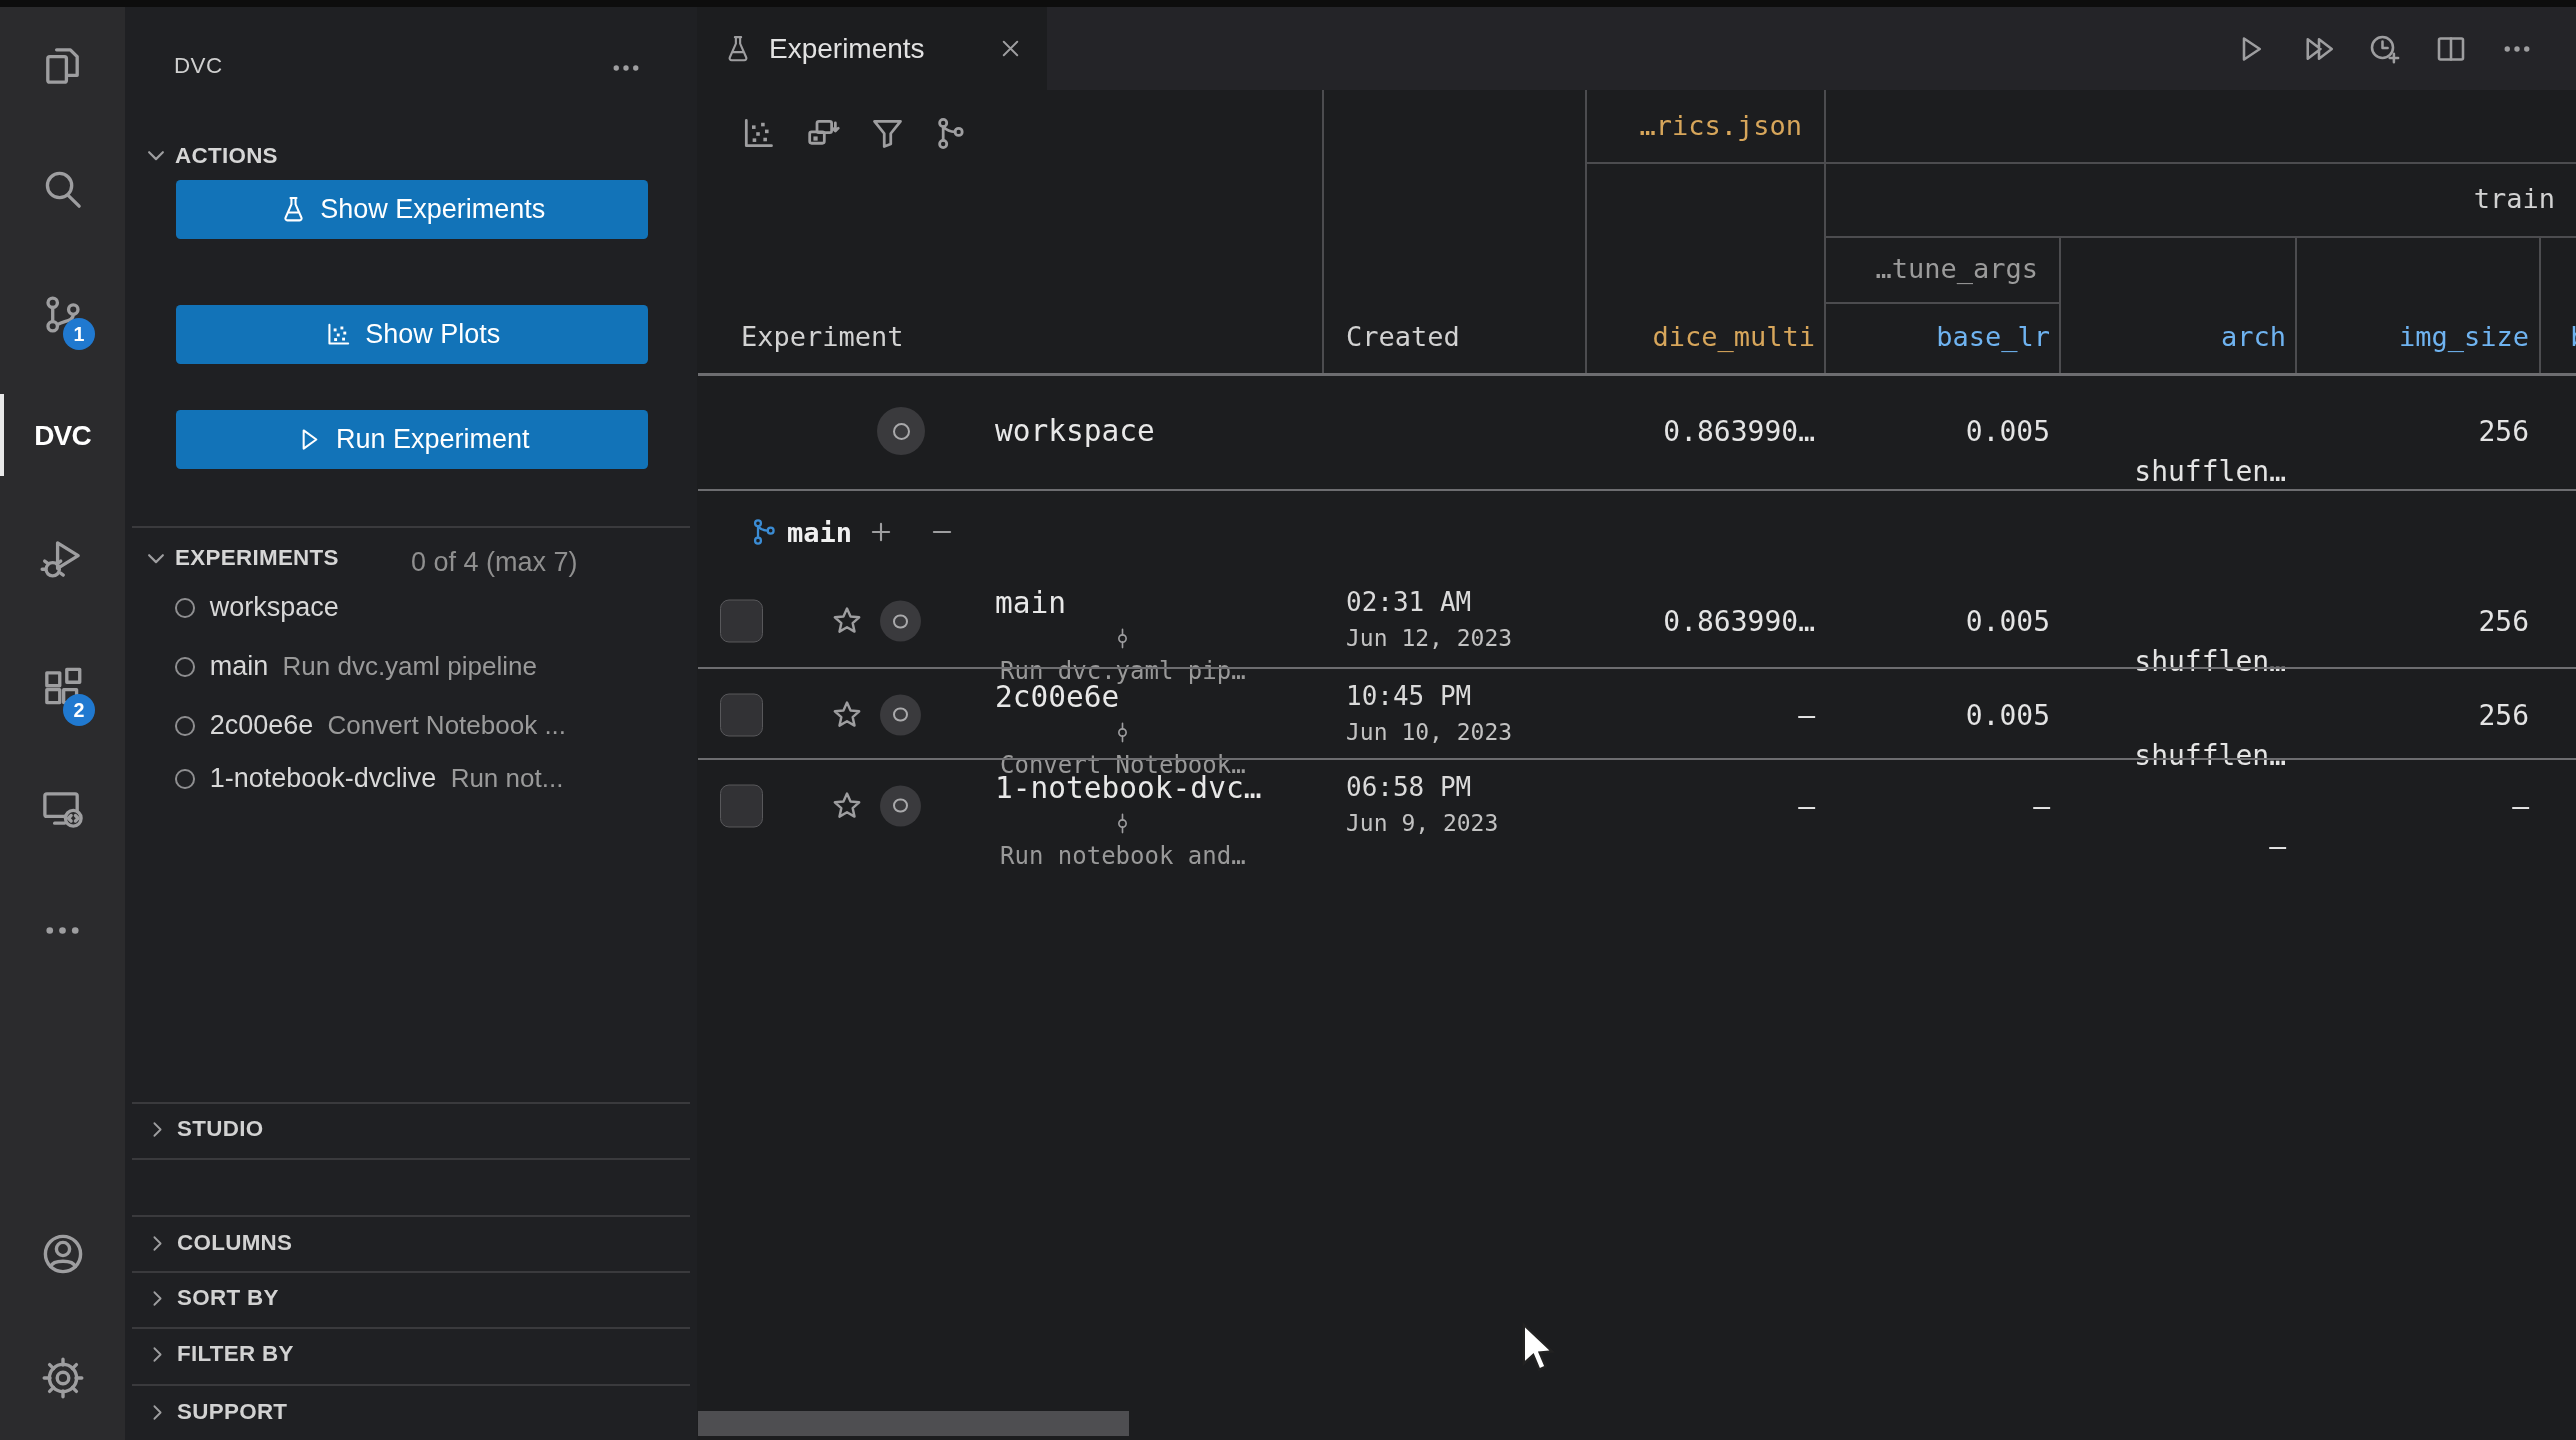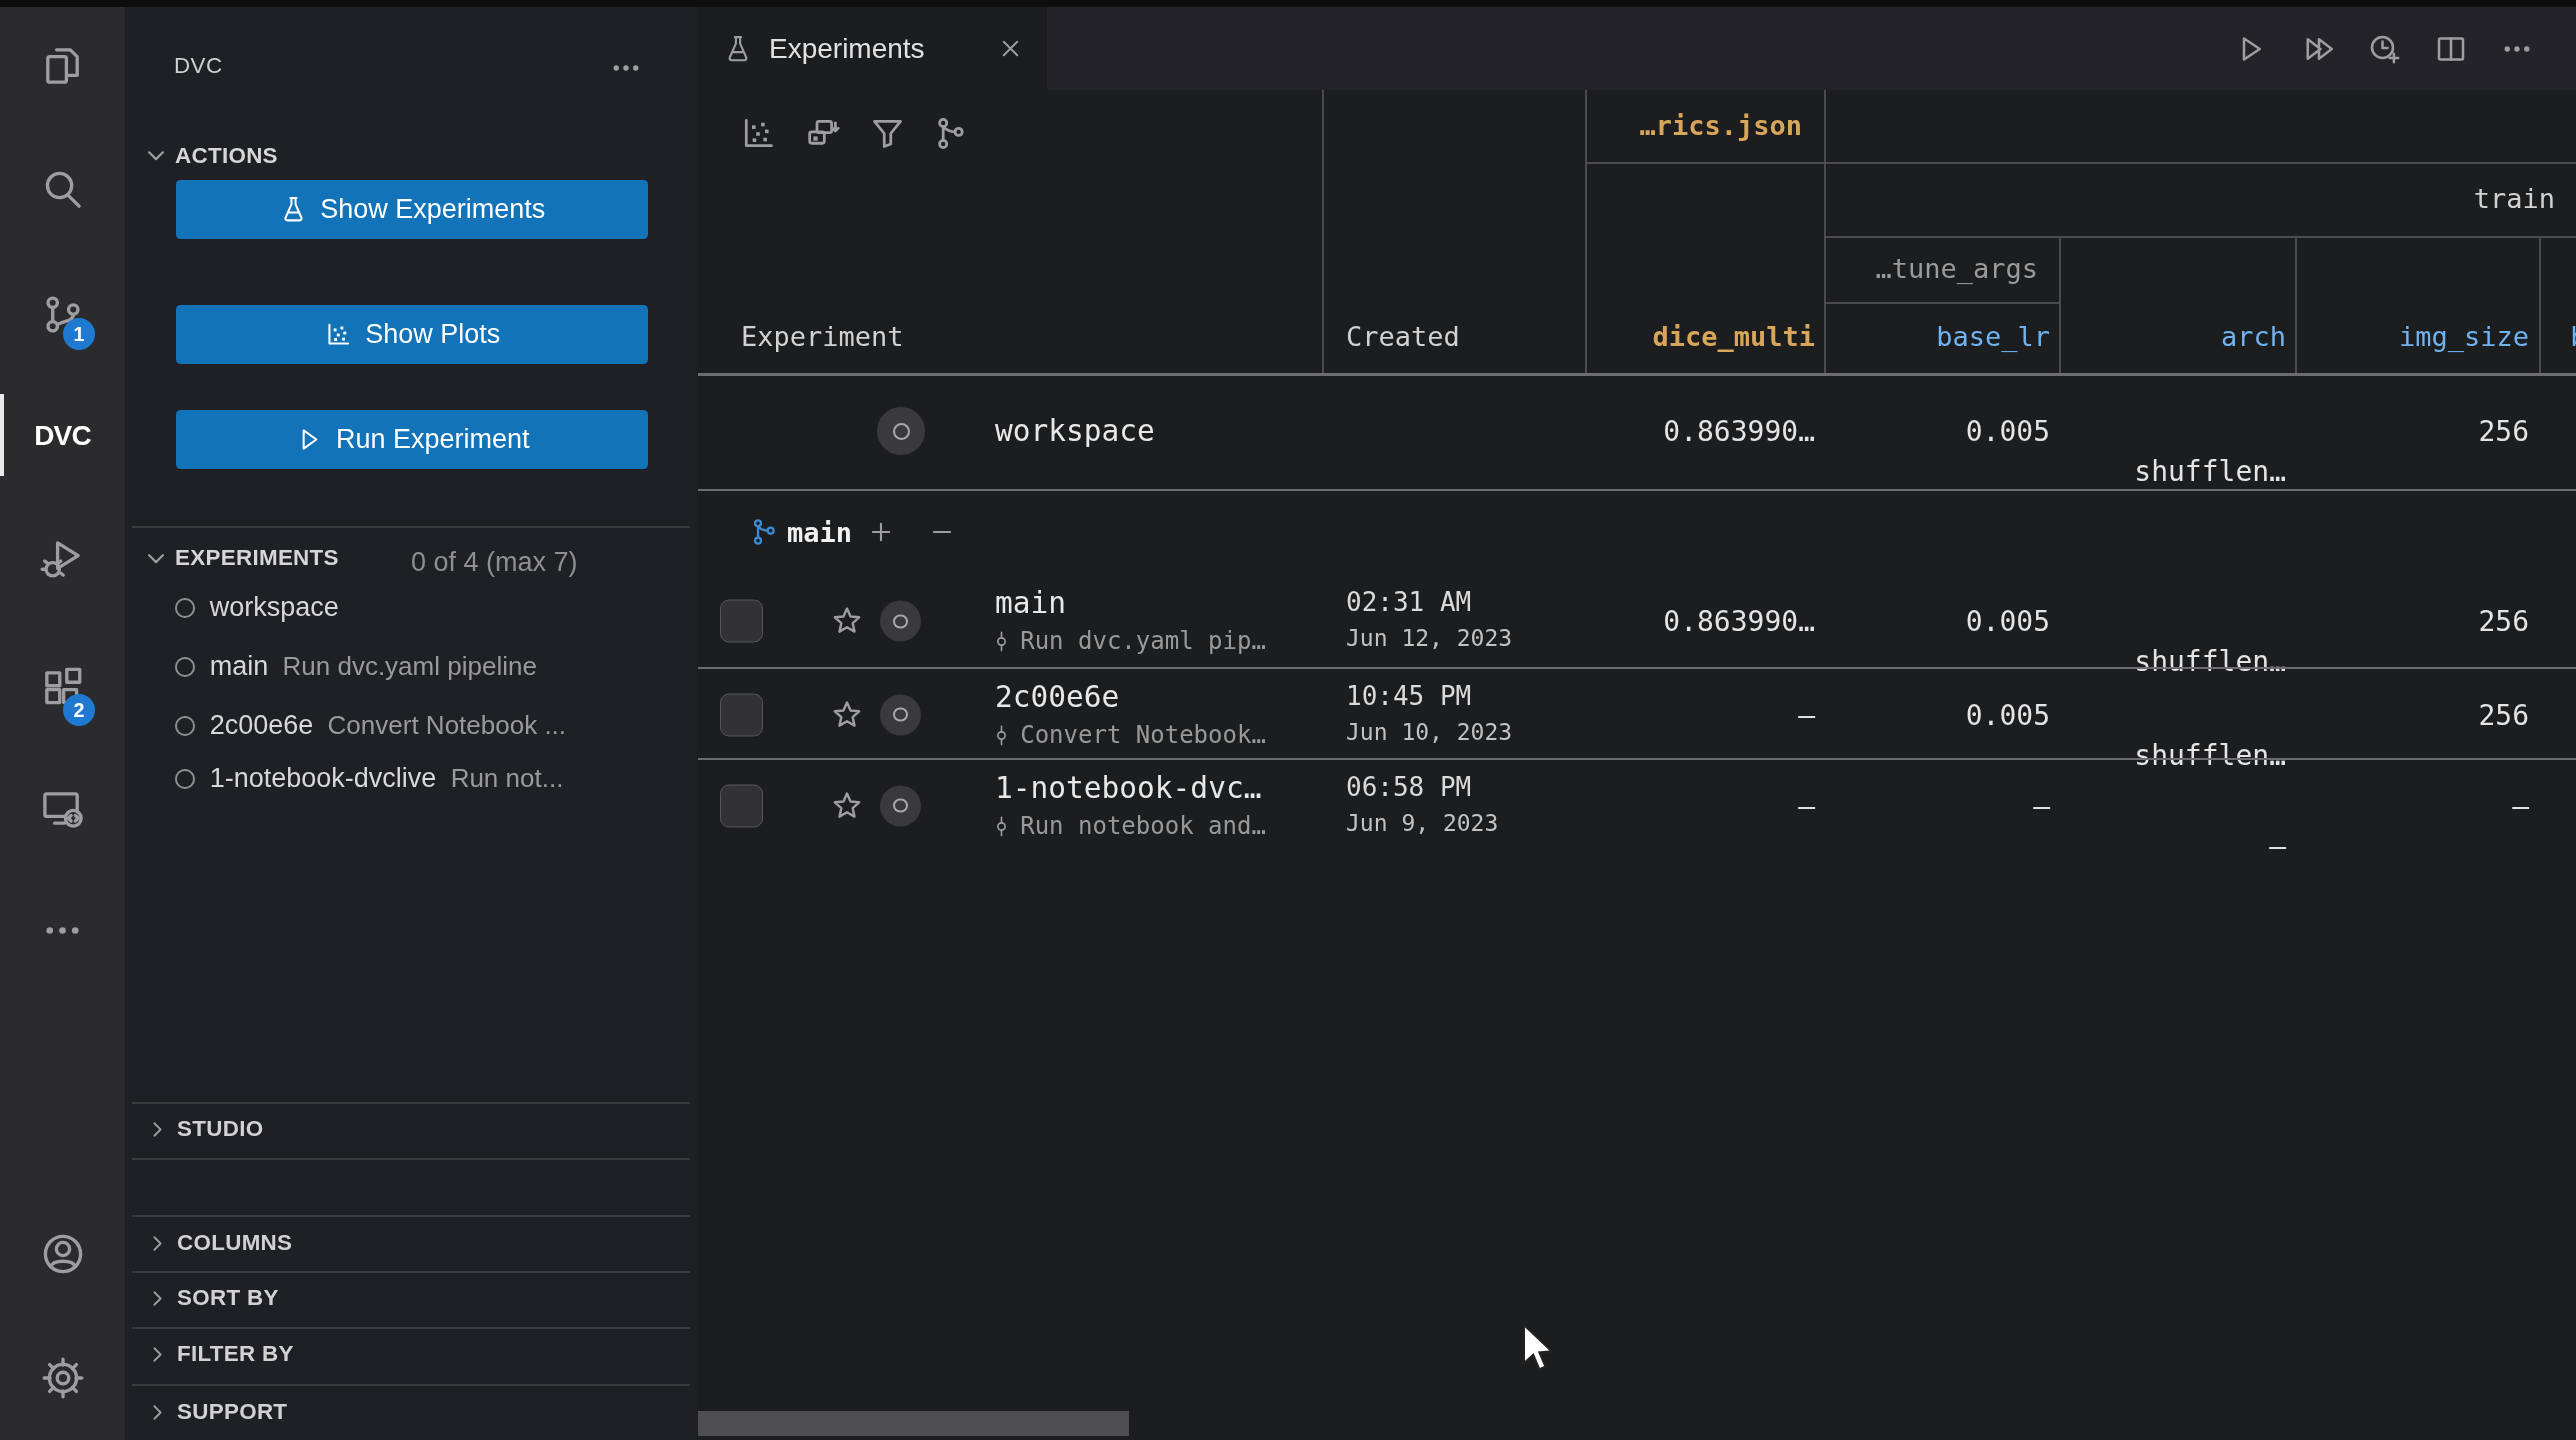--- a/index.html
+++ b/index.html
@@ -52,33 +52,33 @@
   #webview { position:absolute; left:0; top:83px; width:1878px; height:1350px; background:#1c1d1f; }
   .tb-icon { position:absolute; top:24px; }
 
   .vl { position:absolute; width:1.8px; background:#4c4c4f; }
   .hl { position:absolute; height:1.8px; background:#4c4c4f; }
   .hl.strong { height:2.7px; background:#6d6d70; }
   .rowsep { position:absolute; height:1.8px; background:#6d6d70; left:0; width:1878px; }
 
   .hlab { position:absolute; font-family:"DejaVu Sans Mono", monospace; font-size:27px;
           color:#d2d2d2; white-space:nowrap; }
-  .ylw { color:#d7a65b;font-weight:bold; } .blu { color:#6fb3f0; } .gry { color:#9b9b9b; }
+  .ylw { color:#d7a65b; } .blu { color:#6fb3f0; } .gry { color:#9b9b9b; }
   .r { text-align:right; }
 
   .xrow { position:absolute; left:0; width:1878px; }
   .cb { position:absolute; left:22.4px; top:50%; transform:translateY(-50%); width:43px; height:43px;
         border-radius:9px; background:#323235; border:1.8px solid #58585b; }
   .star { position:absolute; left:132px; top:50%; transform:translateY(-50%); }
   .bull { position:absolute; left:182px; top:50%; transform:translateY(-50%); width:41px; height:41px;
           border-radius:50%; background:#3a3a3d; display:flex; align-items:center; justify-content:center; }
   .bull > span { width:14.3px; height:14.3px; border-radius:50%; border:2.7px solid #a9a9ab; }
   .bull.big { width:48px; height:48px; } .bull.big > span { width:17px; height:17px; }
   .xname { position:absolute; left:297px; top:10.7px; font-size:29.5px; color:#e8e8e8; white-space:nowrap; }
-  .xsub  { position:absolute; left:292px; top:52px; display:flex; align-items:center; gap:7.2px; }
+  .xsub  { position:absolute; left:302px; top:52px; display:flex; align-items:center; gap:7.2px;flex-direction:column; }
   .xsub span { font-family:"DejaVu Sans Mono", monospace; font-size:24px; color:#999999; white-space:nowrap; }
   .xtime { position:absolute; left:648px; top:11.6px; font-size:26px; color:#dadada; }
   .xdate { position:absolute; left:648px; top:50px; font-size:23px; color:#c2c2c2; }
   .val { position:absolute; top:50%; transform:translateY(-50%); text-align:right;
          font-size:28px; color:#e4e4e4; white-space:nowrap; }
   .c-dice { left:887px;  width:230px; }
   .c-base { left:1126px; width:226px; }
   .c-arch { left:1361px; width:227px;margin-top:40px; }
   .c-img  { left:1597px; width:234px; }
 

